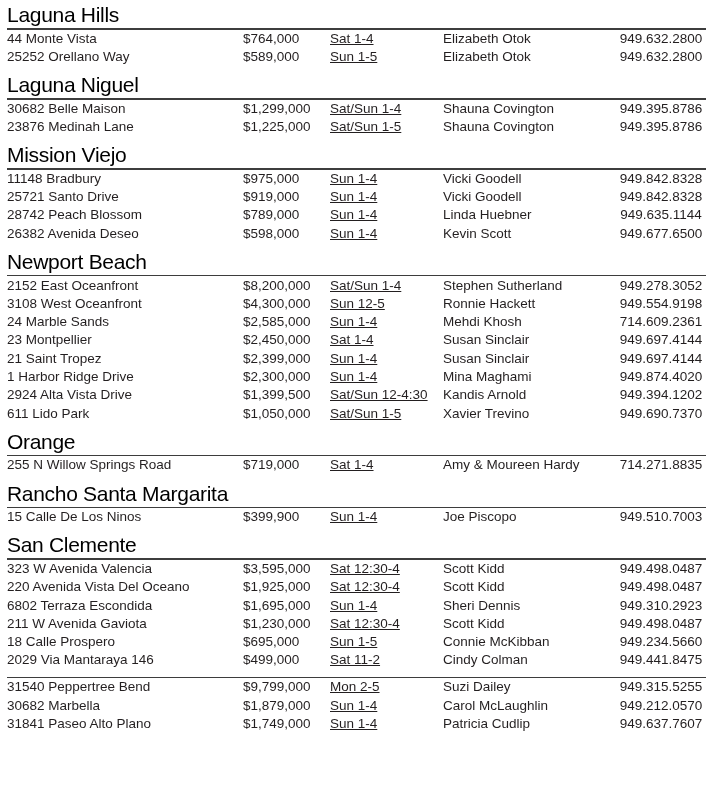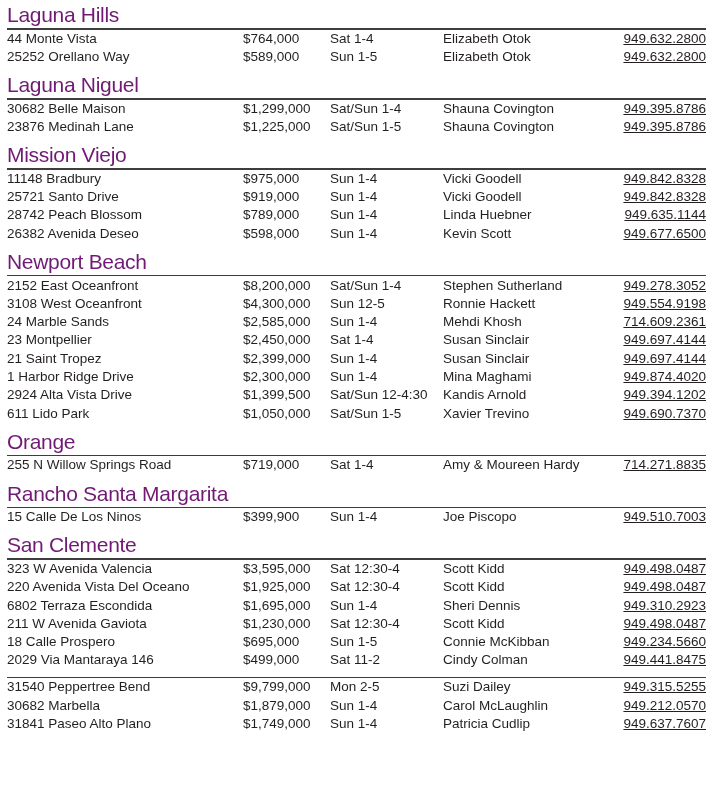--- a/index.html
+++ b/index.html
@@ -16,41 +16,41 @@
   .page {
     padding: 3px 17px 0 7px;
   }
   .section { margin-top: 7px; }
   .section:first-child { margin-top: 0; }
   .city-heading {
     font-size: 21px;
     line-height: 23px;
     font-weight: normal;
     letter-spacing: -0.3px;
-    color: #701a75;
+    color: #000000;
   }
   .heading-rule {
     height: 1.5px;
     background: #3d3d3d;
     margin-top: 2px;
   }
   .rows { }
   .row {
     display: grid;
     grid-template-columns: 236px 70px 127px 176px 90px;
     height: 18.3px;
     align-items: center;
     font-size: 13.5px;
     line-height: 18px;
     white-space: nowrap;
   }
   .cell-price { }
-  .cell-time  { padding-left: 17px; }
+  .cell-time  { padding-left: 17px; text-decoration: underline; }
   .cell-agent { padding-left: 3px; }
-  .cell-phone { text-align: right; text-decoration: underline; }
+  .cell-phone { text-align: center; }
 </style>
 </head>
 <body>
 
 <main class="page" id="page-root">
   <section class="section">
     <h2 class="city-heading">Laguna Hills</h2>
     <div class="heading-rule"></div>
     <div class="rows">
   <div class="row">

